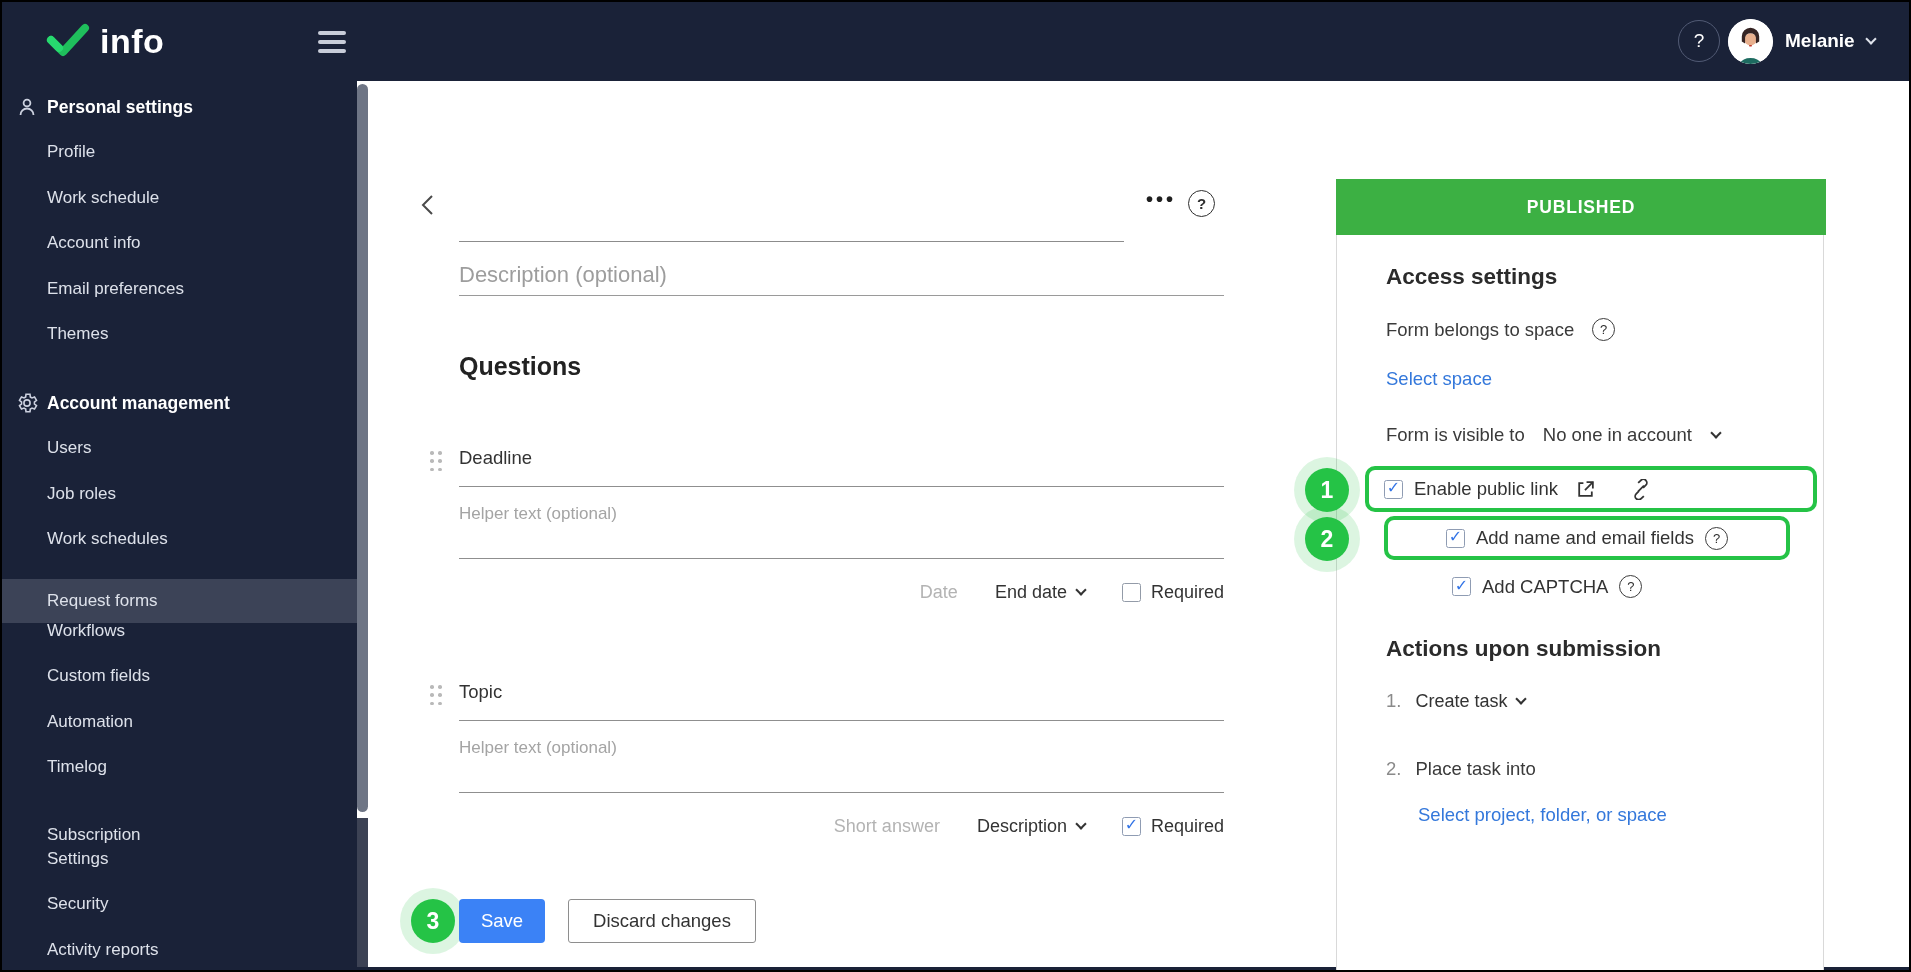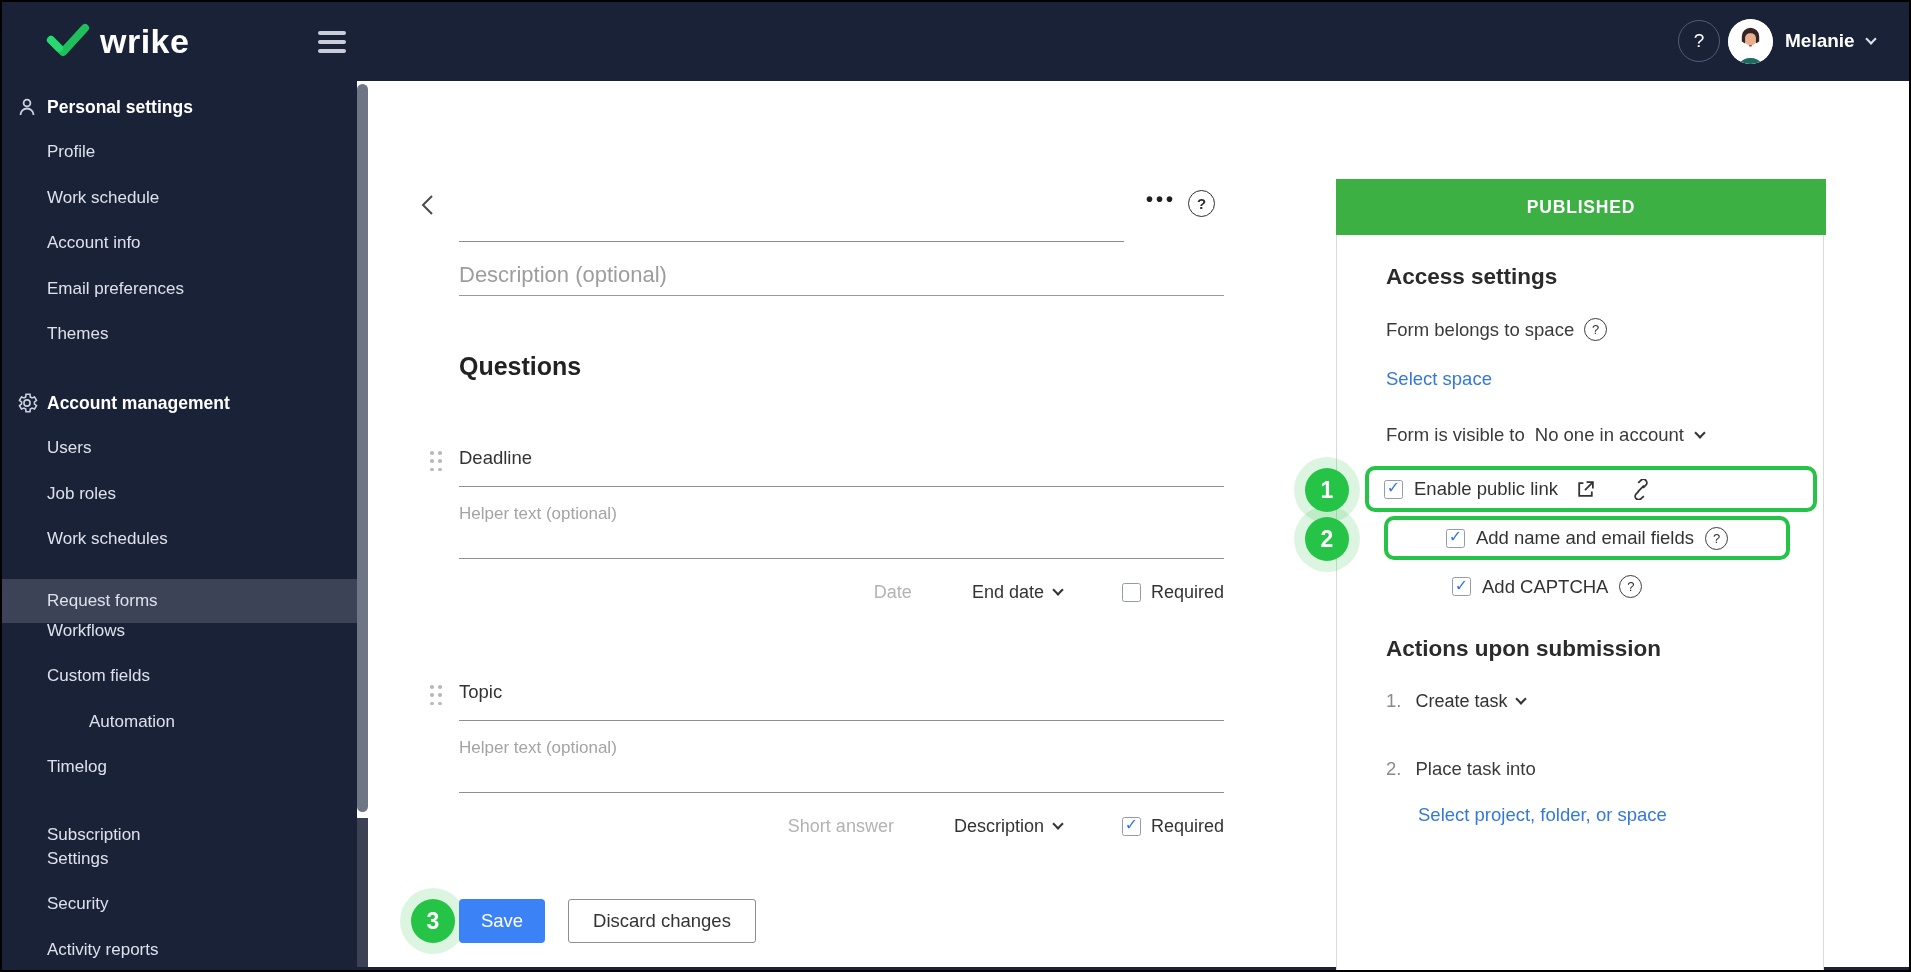--- a/index.html
+++ b/index.html
@@ -44,21 +44,21 @@
   .desc-line{position:absolute;left:457px;top:293px;width:765px;border-top:1.4px solid #9a9a9a;}
   .questions-h{position:absolute;left:457px;top:350px;font-size:25px;font-weight:bold;color:#222;}
 
   .qblock{position:absolute;left:420px;width:802px;height:200px;}
   .handle{position:absolute;left:8px;top:9px;width:12px;height:22px;display:grid;grid-template-columns:4px 4px;gap:3px 4px;cursor:grab;}
   .handle i{width:3.5px;height:3.5px;border-radius:50%;background:#b9b9b9;}
   .q-label{position:absolute;left:37px;top:5px;font-size:18.5px;color:#333;}
   .q-line1{position:absolute;left:37px;top:44px;width:765px;border-top:1.5px solid #8f8f8f;}
   .q-helper{position:absolute;left:37px;top:62px;font-size:17px;color:#a4a4a4;}
   .q-line2{position:absolute;left:37px;top:116px;width:765px;border-top:1.5px solid #8f8f8f;}
-  .q-meta{position:absolute;right:0;top:136px;height:28px;display:flex;align-items:center;gap:60px;}
+  .q-meta{position:absolute;right:0;top:136px;height:28px;display:flex;align-items:center;gap:37px;}
   .meta-hint{font-size:18px;color:#b3b3b3;}
   .meta-dd{display:flex;align-items:center;gap:10px;font-size:18px;color:#333;cursor:pointer;}
   .req{display:flex;align-items:center;gap:10px;font-size:18px;color:#333;}
 
   .cb{width:19px;height:19px;border:1.6px solid #939ba8;border-radius:2.5px;background:#fff;display:flex;align-items:center;justify-content:center;cursor:pointer;flex:0 0 auto;}
   .cb .tick{display:none;color:#3173E6;font-size:16px;font-weight:bold;line-height:1;margin-top:-2px;}
   .cb.on{border-color:#8f9cb3;}
   .cb.on .tick{display:block;}
 
   
@@ -68,42 +68,42 @@
   .save-btn{position:absolute;left:457px;top:897px;width:86px;height:44px;background:#3b82f6;border:none;border-radius:4px;
             color:#fff;font-size:18.5px;cursor:pointer;}
   .discard-btn{position:absolute;left:566px;top:897px;width:188px;height:44px;background:#fff;border:1.4px solid #8e8e8e;border-radius:3px;
             color:#333;font-size:18.5px;cursor:pointer;}
 
   
   .panel{position:absolute;left:1334px;top:177px;width:488px;height:873px;background:#fff;border:1px solid #D9D9D9;}
   .banner{position:absolute;left:-1px;top:-1px;width:490px;height:56px;background:#3CB043;color:#fff;font-size:17.5px;font-weight:bold;
           letter-spacing:.8px;display:flex;align-items:center;justify-content:center;}
   .p-h{position:absolute;left:49px;font-size:22.5px;font-weight:600;color:#2b2b2b;}
-  .p-row{position:absolute;left:49px;display:flex;align-items:center;gap:10px;font-size:18.5px;color:#3a3a3a;}
+  .p-row{position:absolute;left:49px;display:flex;align-items:center;gap:18px;font-size:18.5px;color:#3a3a3a;}
   .p-link{position:absolute;font-size:18.5px;color:#3478DB;cursor:pointer;}
   .help-sm{width:23px;height:23px;border:1.5px solid #3c3c3c;border-radius:50%;font-size:13px;color:#2e2e2e;
            display:flex;align-items:center;justify-content:center;cursor:pointer;}
   .opt-row{display:flex;align-items:center;gap:11px;font-size:18.5px;color:#333;}
   .hl-box{position:absolute;border:4px solid #25C346;border-radius:10px;background:#fff;display:flex;align-items:center;}
   .num{color:#8a8a8a;font-size:18.5px;}
 
   .green-badges{z-index:5;}
 </style>
 </head>
 <body>
 
 <div id="screen">
 
   <div class="topbar">
     <div class="logo">
       <svg width="44" height="40" viewBox="0 0 44 40">
         <polyline points="5,19 17,31 39,7" fill="none" stroke="#1FBF5C" stroke-width="8" stroke-linecap="round" stroke-linejoin="round"></polyline>
         <polyline points="5,19 13,27" fill="none" stroke="#27D96F" stroke-width="8" stroke-linecap="round"></polyline>
       </svg>
-      <span class="logo-text">wrike</span>
+      <span class="logo-text">info</span>
     </div>
     <div class="hamburger">
         <i></i>
         <i></i>
         <i></i>
       </div>
     <div class="help-top">?</div>
     <div class="usermenu">
       <span class="avatar">
         <svg viewBox="0 0 44 44" width="45" height="45">
@@ -165,21 +165,21 @@
       </div>
     <div class="side-row selected" style="top:498px;text-align:right;">
         <span class="lbl">Request forms</span>
       </div>
     <div class="side-row" style="top:528px;">
         <span class="lbl">Workflows</span>
       </div>
     <div class="side-row" style="top:573px;">
         <span class="lbl">Custom fields</span>
       </div>
-    <div class="side-row" style="top:619px;margin-left:42px;">
+    <div class="side-row" style="top:619px;">
         <span class="lbl">Automation</span>
       </div>
     <div class="side-row" style="top:664px;">
         <span class="lbl">Timelog</span>
       </div>
     <div class="side-row" style="top:732px;">
         <span class="lbl">Subscription</span>
       </div>
     <div class="side-row" style="top:756px;">
         <span class="lbl">Settings</span>

